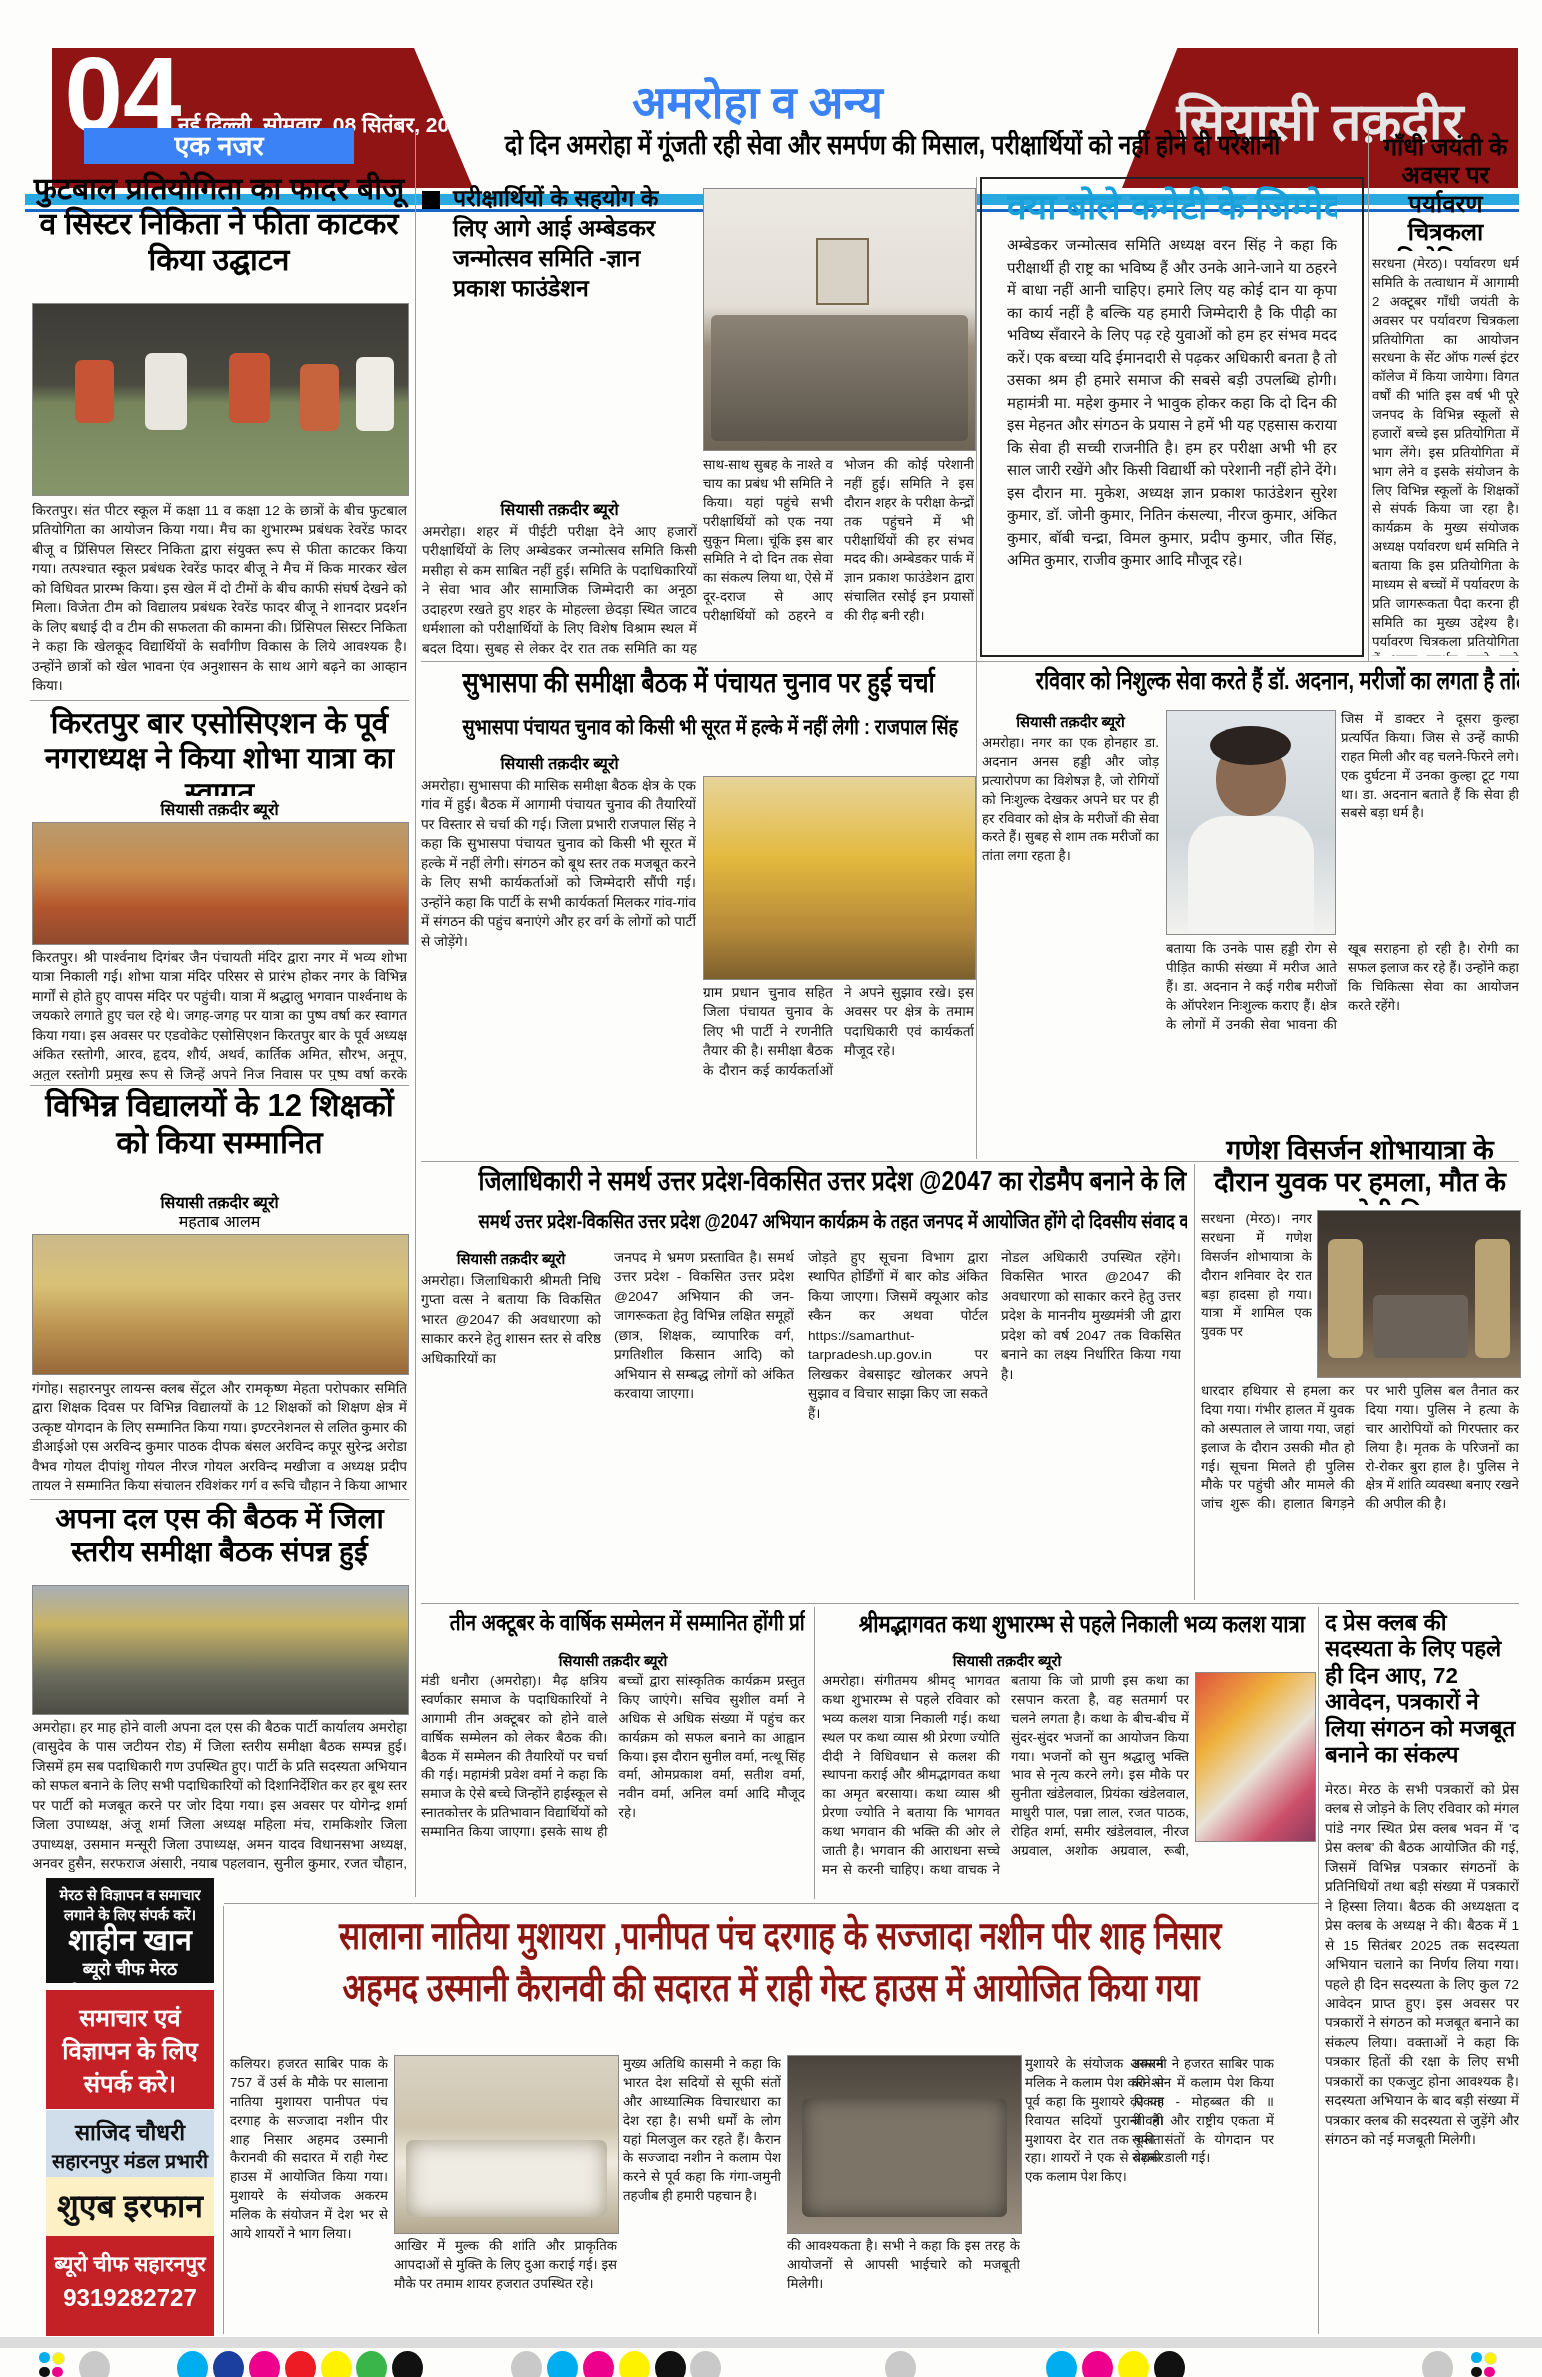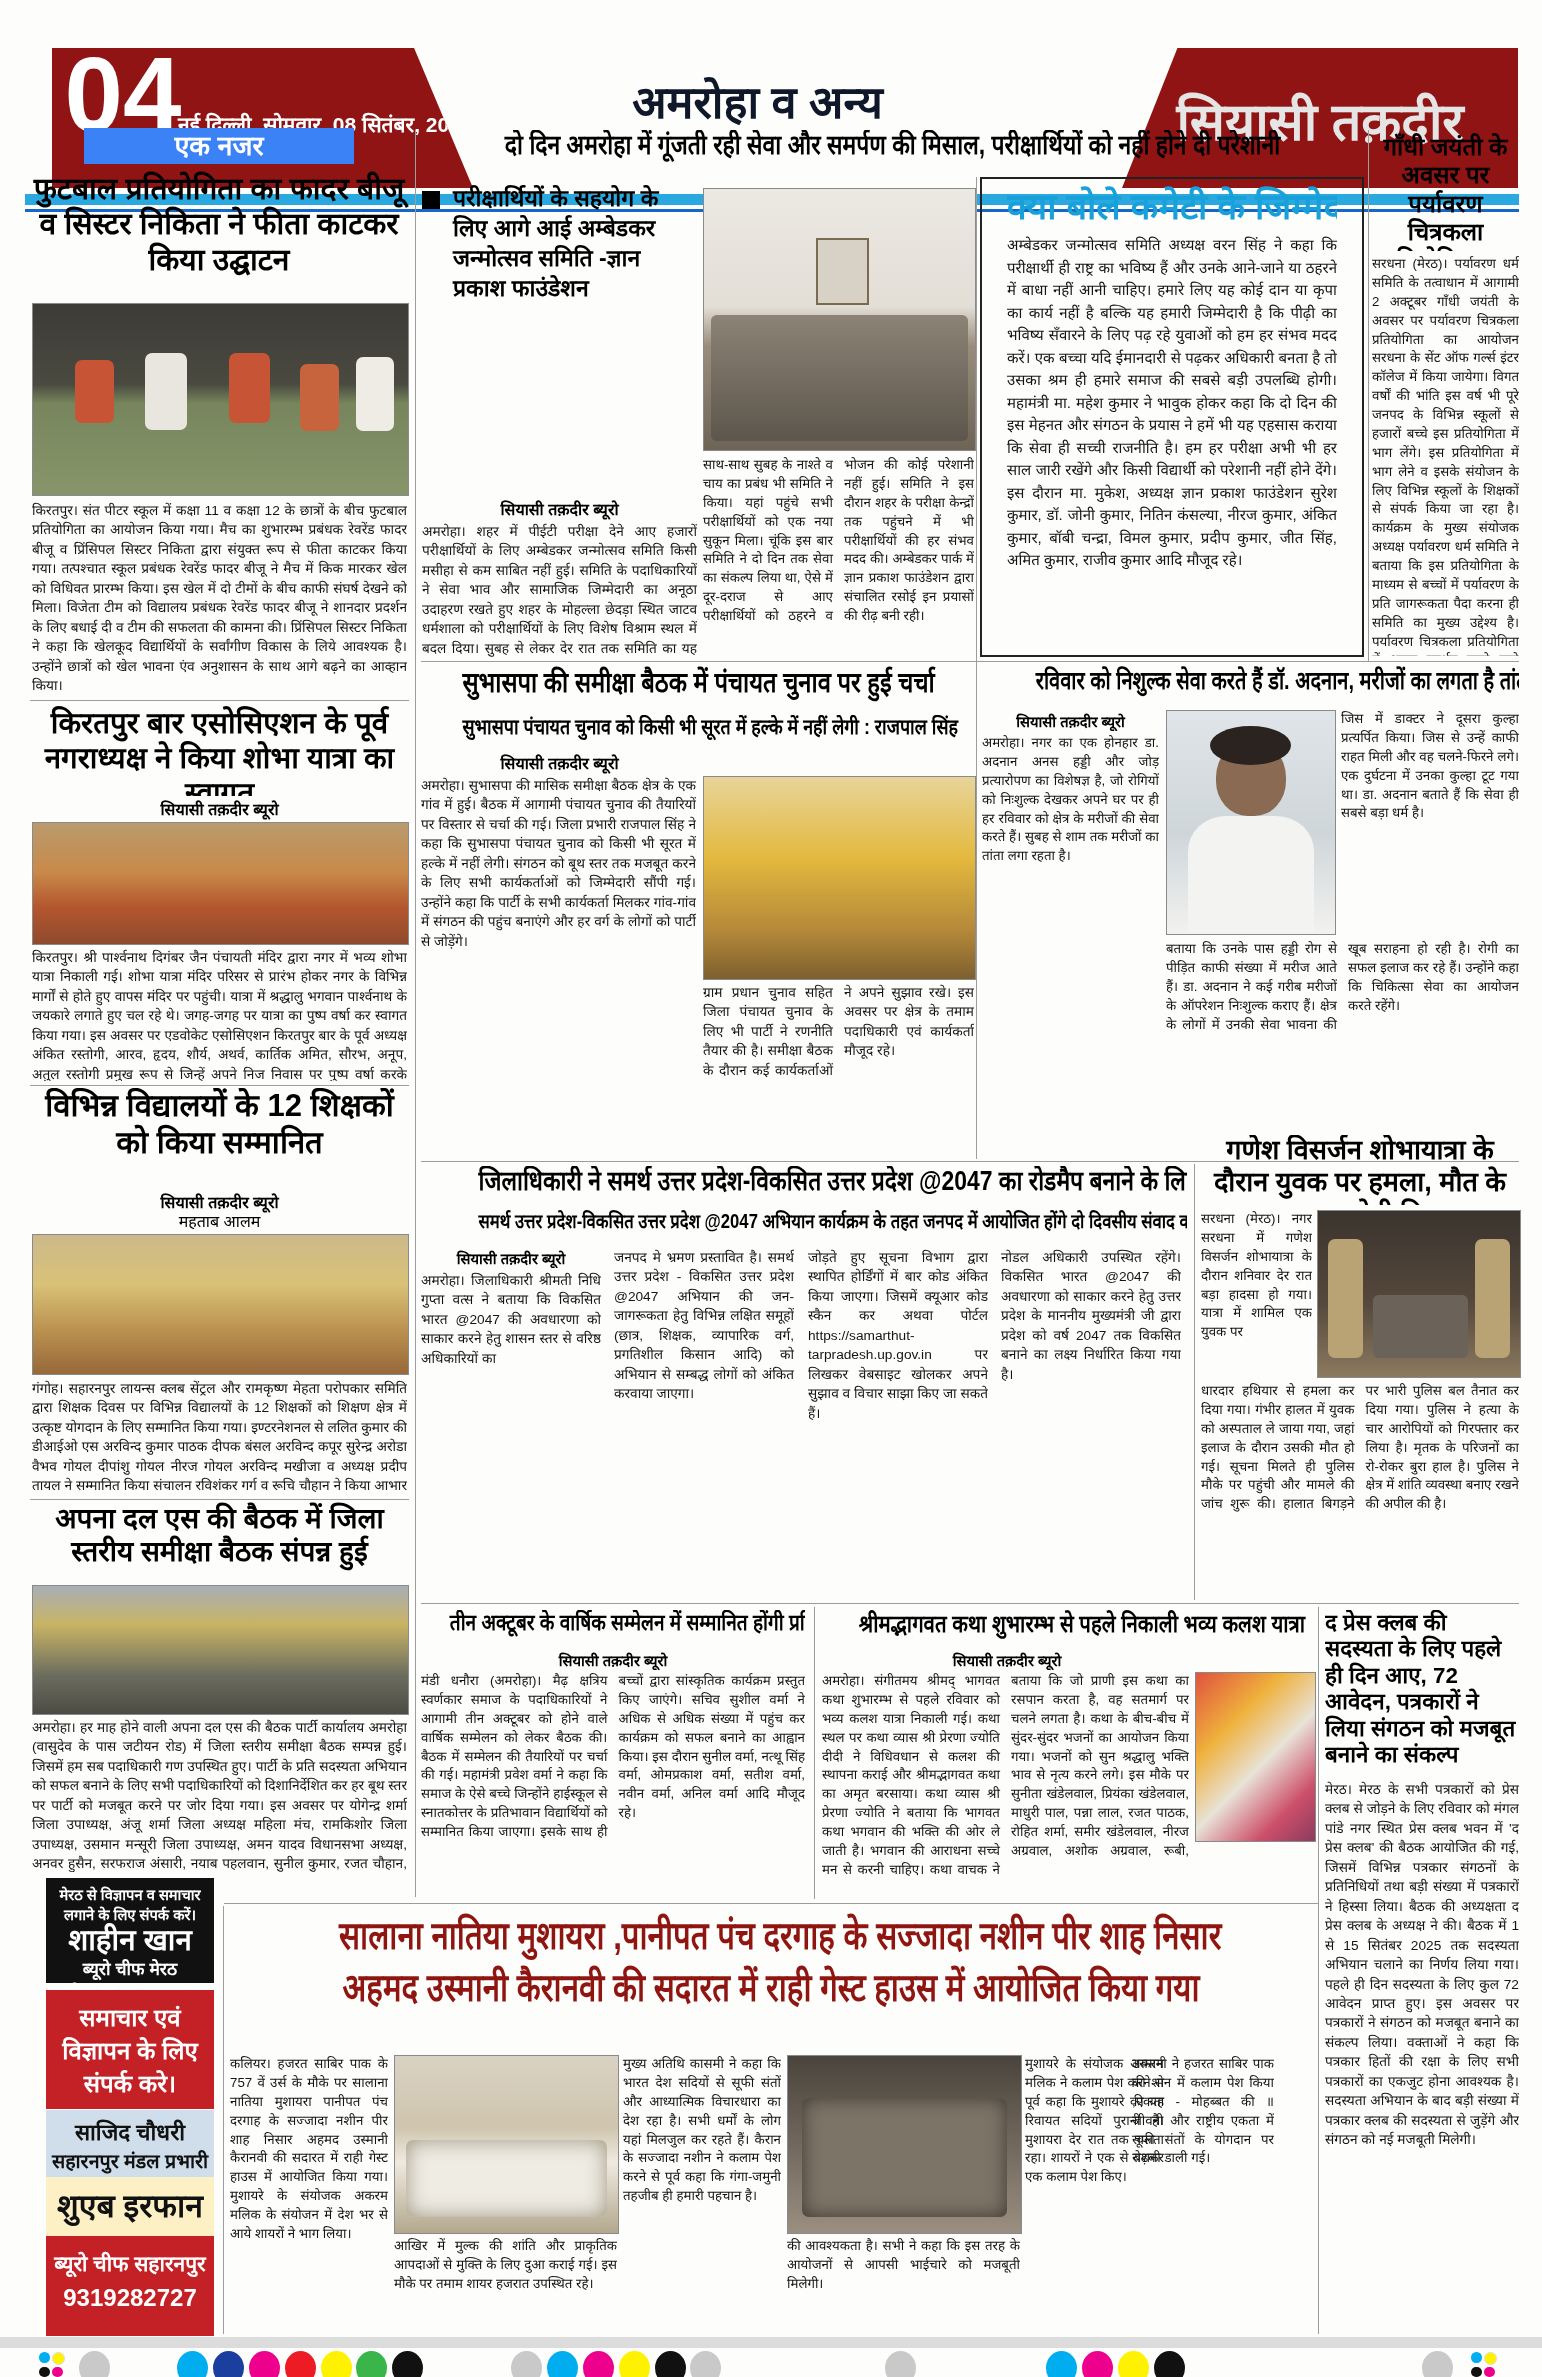--- a/index.html
+++ b/index.html
@@ -26,21 +26,21 @@
 </style>
 </head>
 <body>
 
 <div id="page">
 
   <div class="abs tab" style="left:27px;top:48px;width:421px;height:140px;clip-path:polygon(0 0,86% 0,100% 100%,0 100%);margin-left:25px;">
     <div class="abs" style="left:12.6px;top:-12.6px;font-size:105px;font-weight:700;color:#fff;">04</div>
     <div class="abs" style="left:126px;top:62px;font-size:21px;font-weight:700;color:#fff;white-space:nowrap;">नई दिल्ली, सोमवार, 08 सितंबर, 2025</div>
   </div>
-  <div class="abs" style="left:561px;top:70px;width:393px;text-align:center;font-size:45px;font-weight:700;color:#0f172a;">अमरोहा व अन्य</div>
+  <div class="abs" style="left:561px;top:70px;width:393px;text-align:center;font-size:45px;font-weight:700;color:#3b82f6;">अमरोहा व अन्य</div>
   <div class="abs tab" style="left:1122px;top:48px;width:396px;height:140px;clip-path:polygon(14% 0,100% 0,100% 100%,0 100%);">
     <div class="abs" style="left:0;top:36px;width:100%;text-align:center;font-size:52px;font-weight:700;color:#e5e5e5;">सियासी तक़दीर</div>
   </div>
   <div class="abs" style="left:24.5px;top:194px;width:1494px;height:11.2px;background:#29a9e0;"></div>
   <div class="abs" style="left:24.5px;top:209px;width:1494px;height:2.8px;background:#1668c8;"></div>
 
   <div class="abs vline" style="left:415px;top:130px;height:1767px;"></div>
   <div class="abs vline" style="left:976px;top:177px;height:982px;"></div>
   <div class="abs vline" style="left:1368px;top:130px;height:531px;"></div>
   <div class="abs vline" style="left:1194px;top:1164px;height:436px;"></div>

